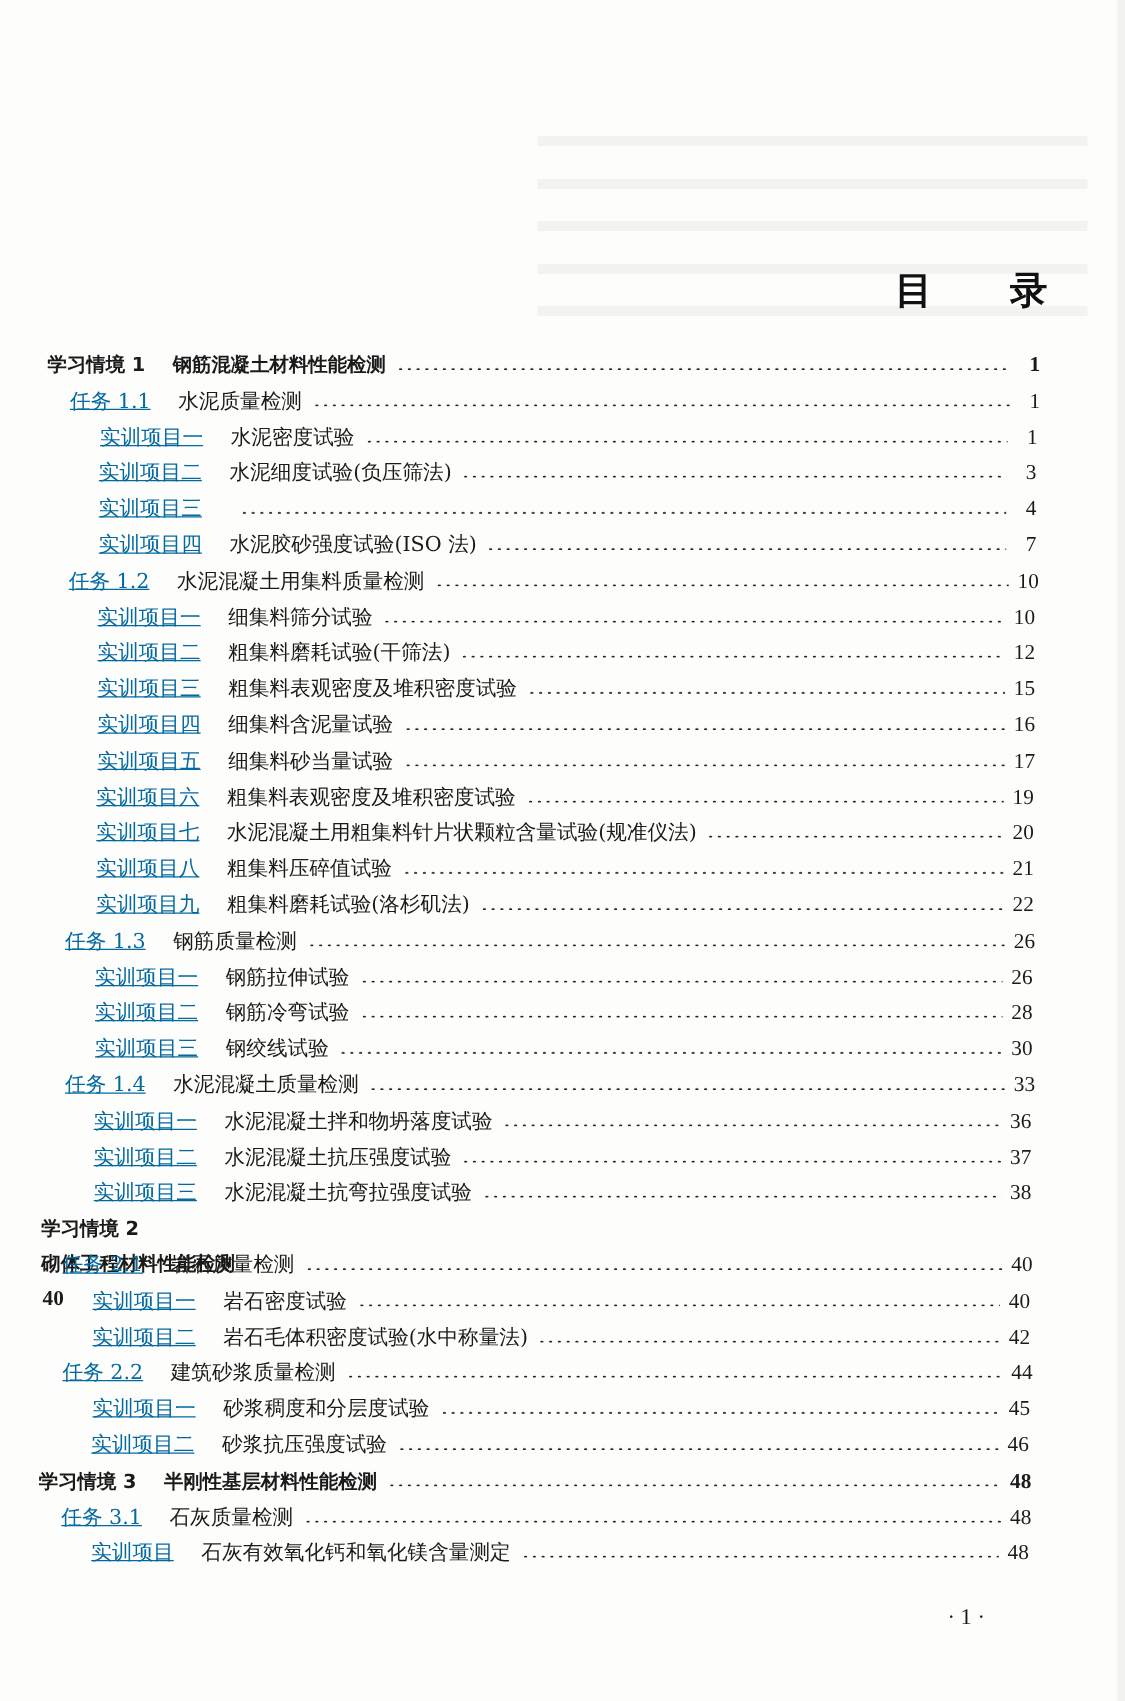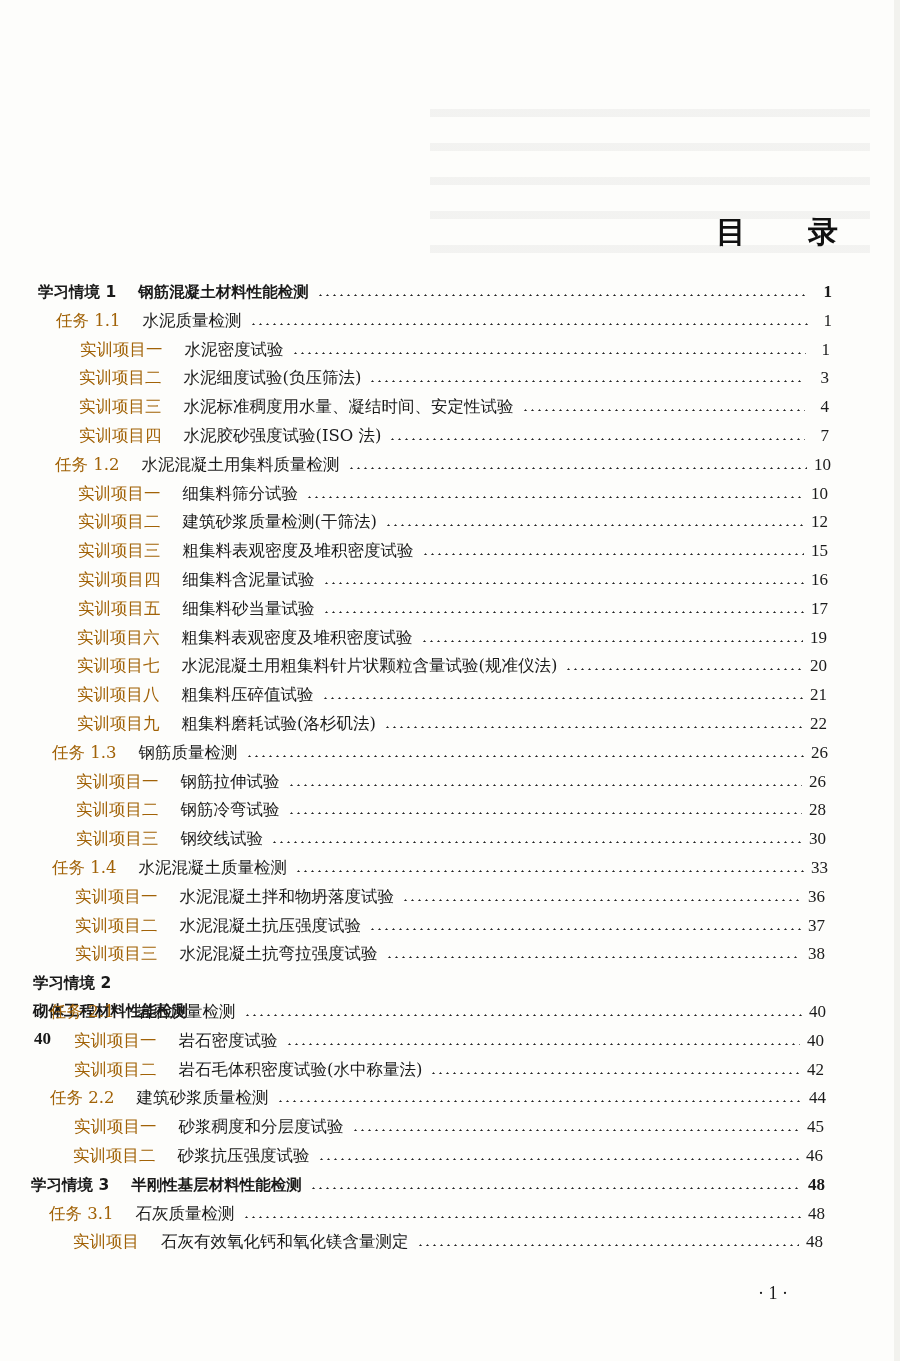--- a/index.html
+++ b/index.html
@@ -40,21 +40,21 @@
     height: 2px; position: relative; top: 3px;
     background-image: radial-gradient(circle, #222 0.9px, transparent 1.2px);
     background-size: 7px 3px; background-repeat: repeat-x;
   }
   .entry .page-no {
     font-family: "Liberation Serif", "DejaVu Serif", serif;
     font-size: 17px; text-align: right; min-width: 18px;
   }
   .lvl0 { font-family: "DejaVu Sans", sans-serif; font-weight: bold; font-size: 15.5px; }
   .lvl0 .num { font-family: "DejaVu Sans", sans-serif; }
-  .lvl1 .num, .lvl2 .num { color: #a16207; }
+  .lvl1 .num, .lvl2 .num { color: #0369a1; text-decoration: underline; }
   .folio {
     position: absolute; top: 1283px; left: 758px;
     font-family: "Liberation Serif", serif; font-size: 18px;
   }
   .edge { position: absolute; right: 0; top: 0; width: 6px; height: 1361px; background: #f2f2ee; }
 </style>
 </head>
 <body>
 
 <div class="page">
@@ -88,21 +88,20 @@
       <div class="entry lvl2" style="top: 86.4px; left: 79px; width: 750px;">
         <span class="num">实训项目二</span>
         <span class="gap"></span>
         <span class="label">水泥细度试验(负压筛法)</span>
         <span class="leader"></span>
         <span class="page-no">3</span>
       </div>
       <div class="entry lvl2" style="top: 115.2px; left: 79px; width: 750px;">
         <span class="num">实训项目三</span>
         <span class="gap"></span>
-        <span class="label">水泥标准稠度用水量、凝结时间、安定性试验</span>
         <span class="leader"></span>
         <span class="page-no">4</span>
       </div>
       <div class="entry lvl2" style="top: 144px; left: 79px; width: 750px;">
         <span class="num">实训项目四</span>
         <span class="gap"></span>
         <span class="label">水泥胶砂强度试验(ISO 法)</span>
         <span class="leader"></span>
         <span class="page-no">7</span>
       </div>
@@ -116,21 +115,21 @@
       <div class="entry lvl2" style="top: 201.6px; left: 78px; width: 750px;">
         <span class="num">实训项目一</span>
         <span class="gap"></span>
         <span class="label">细集料筛分试验</span>
         <span class="leader"></span>
         <span class="page-no">10</span>
       </div>
       <div class="entry lvl2" style="top: 230.4px; left: 78px; width: 750px;">
         <span class="num">实训项目二</span>
         <span class="gap"></span>
-        <span class="label">建筑砂浆质量检测(干筛法)</span>
+        <span class="label">粗集料磨耗试验(干筛法)</span>
         <span class="leader"></span>
         <span class="page-no">12</span>
       </div>
       <div class="entry lvl2" style="top: 259.2px; left: 78px; width: 750px;">
         <span class="num">实训项目三</span>
         <span class="gap"></span>
         <span class="label">粗集料表观密度及堆积密度试验</span>
         <span class="leader"></span>
         <span class="page-no">15</span>
       </div>

